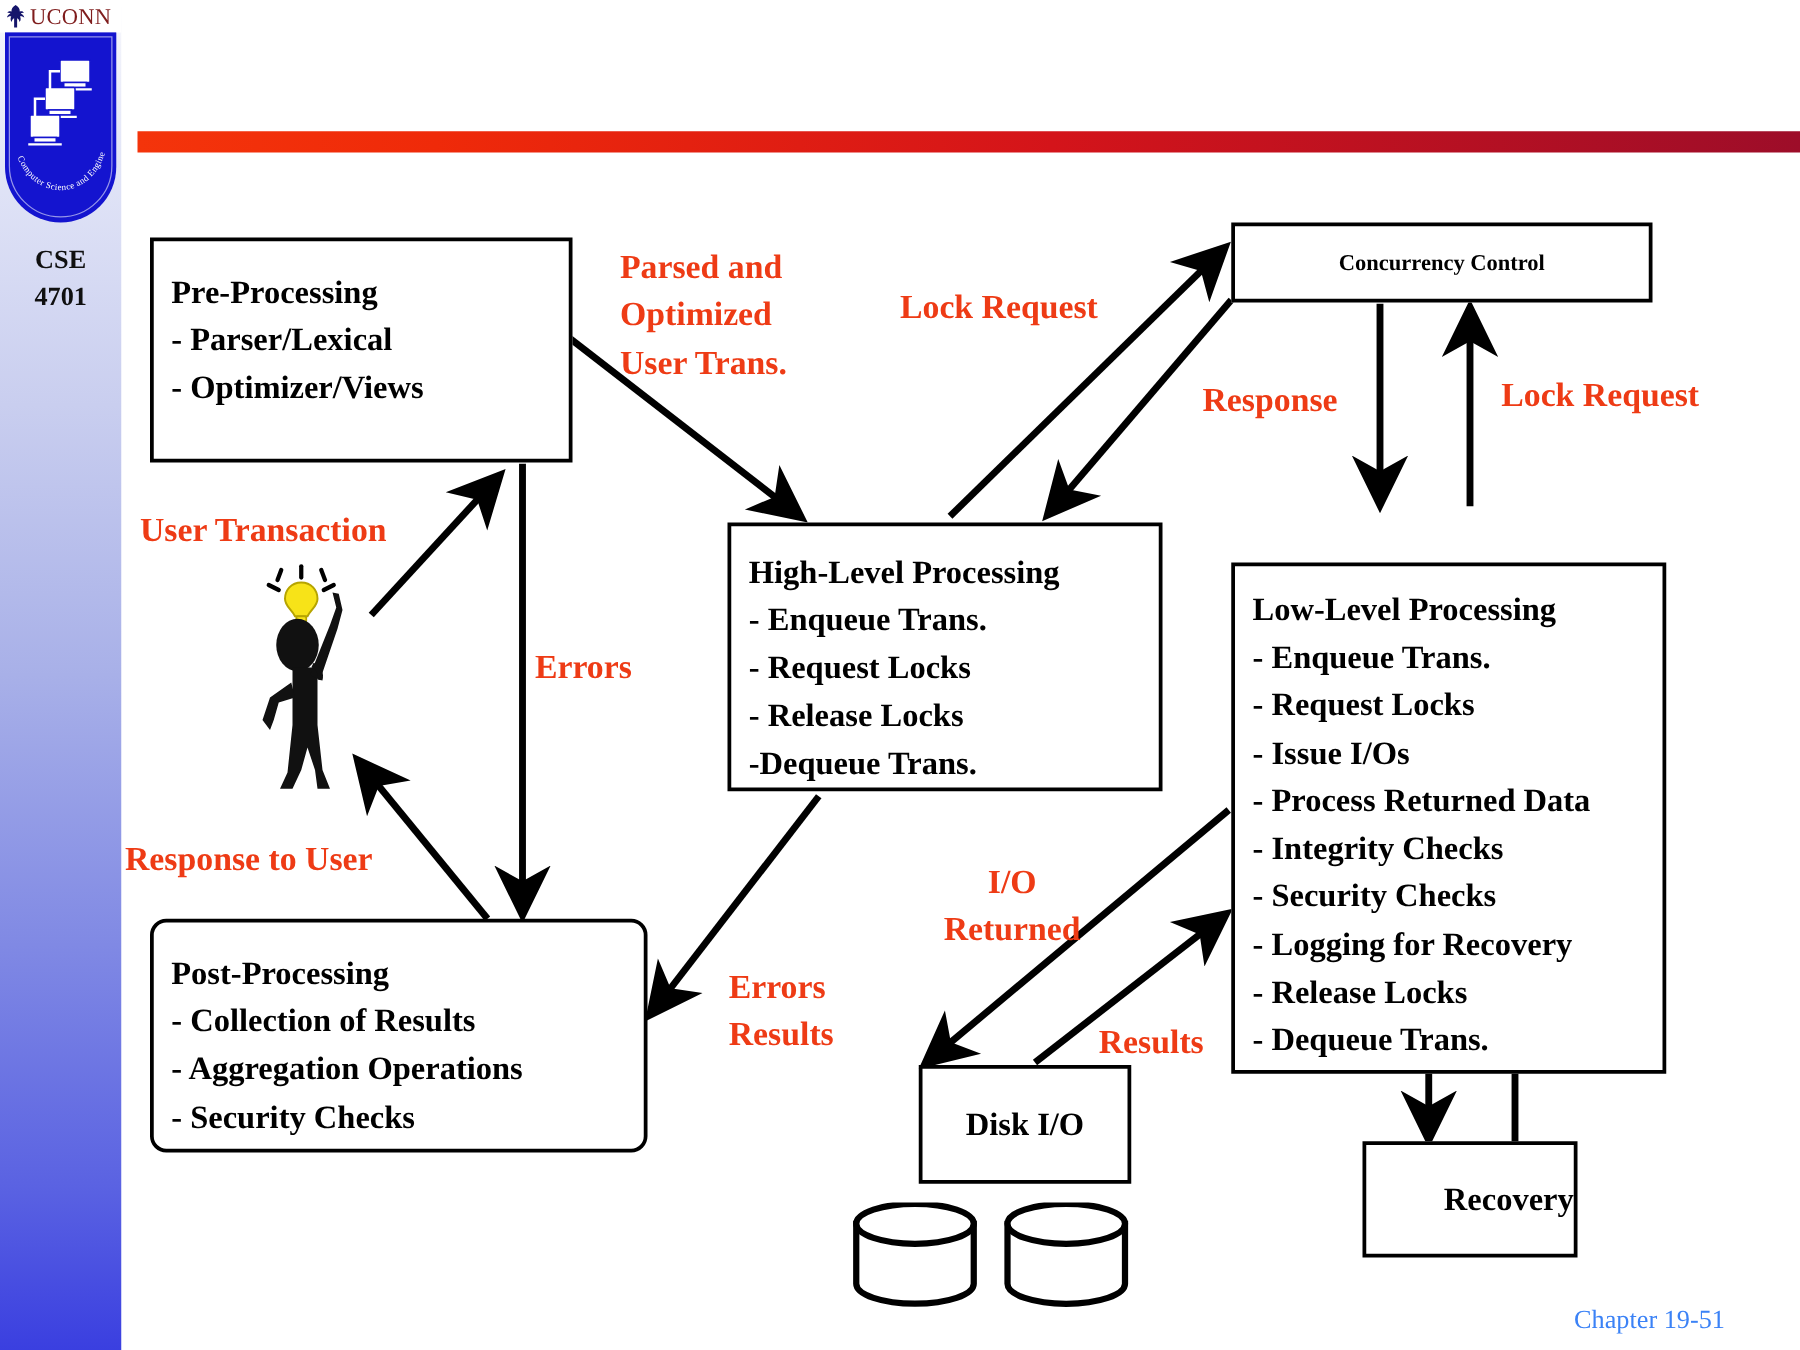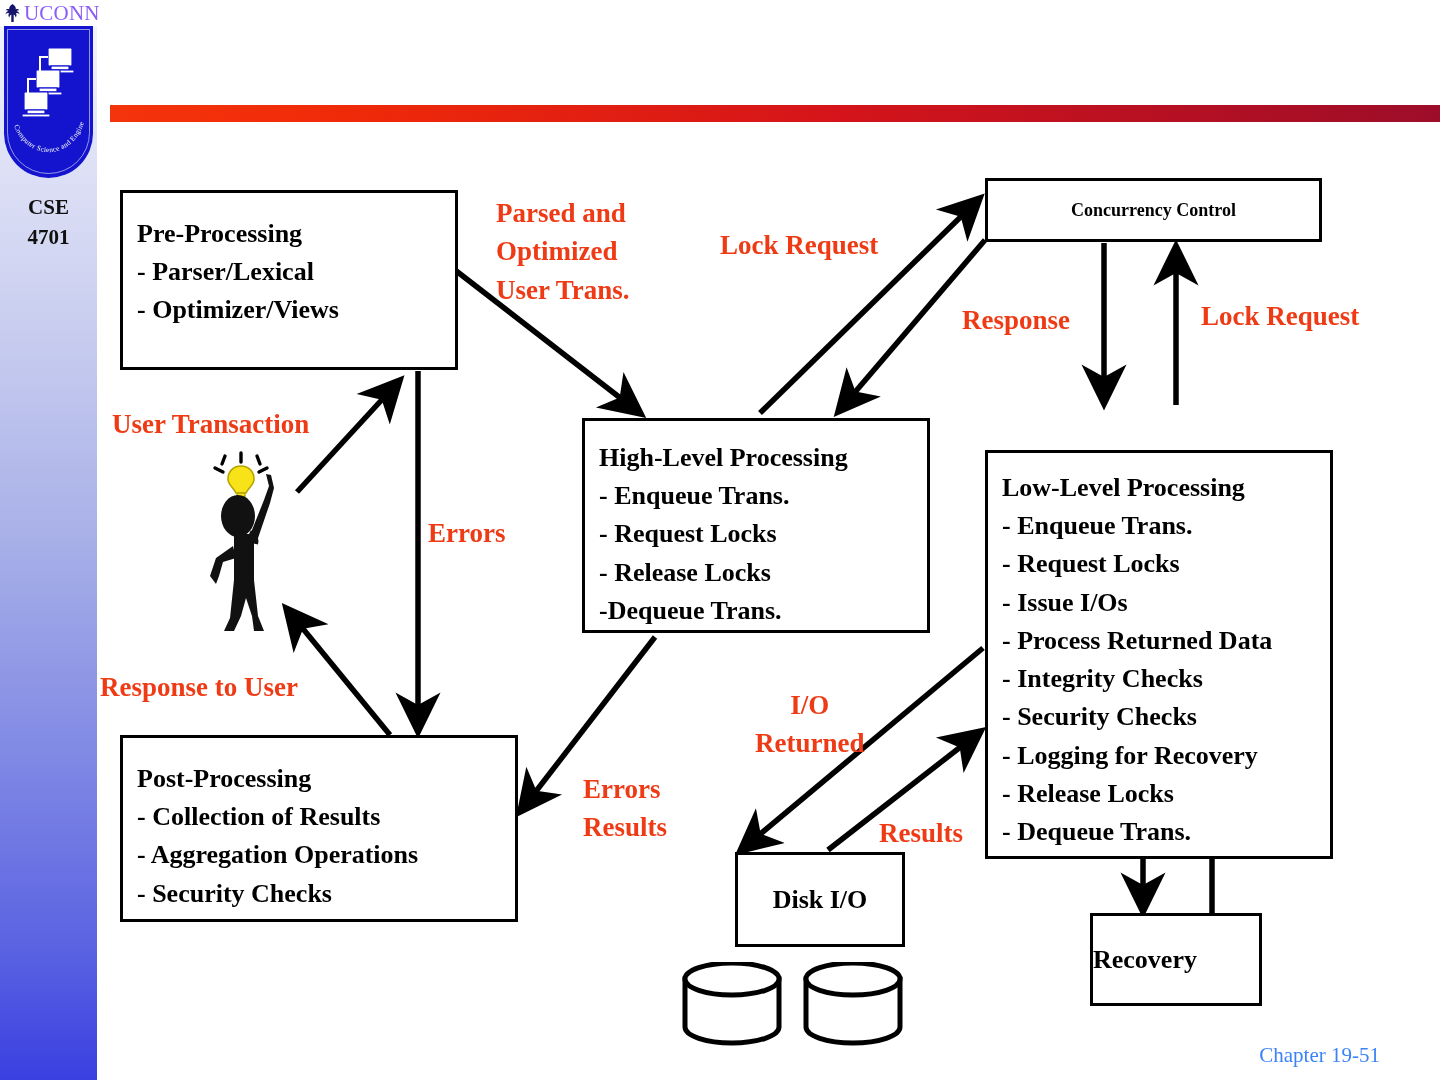--- a/index.html
+++ b/index.html
@@ -19,21 +19,21 @@
   }
   .uconn-bar{
     position:absolute;left:0;top:0;width:97px;height:26px;background:#ffffff;
     display:flex;align-items:center;
   }
   .uconn-mark{
     width:17px;height:20px;margin-left:4px;flex:none;position:relative;
   }
   .uconn-text{
     font-family:"Liberation Serif", serif;
-    font-size:21px;letter-spacing:.2px;color:#8b5cf6;margin-left:3px;
+    font-size:18px;letter-spacing:.2px;color:#7f1d1d;margin-left:3px;
   }
   .shield{
     position:absolute;left:4px;top:26px;width:89px;height:152px;
     background:#1414cf;
     border-radius:0 0 46px 46px;
     overflow:hidden;
   }
   .shield:before{
     content:"";position:absolute;left:0;top:0;width:100%;height:14px;background:#1414cf;
   }
@@ -188,32 +188,32 @@
     <div class="ln">- Request Locks</div>
     <div class="ln">- Issue I/Os</div>
     <div class="ln">- Process Returned Data</div>
     <div class="ln">- Integrity Checks</div>
     <div class="ln">- Security Checks</div>
     <div class="ln">- Logging for Recovery</div>
     <div class="ln">- Release Locks</div>
     <div class="ln">- Dequeue Trans.</div>
   </div>
 
-  <div class="nbox" style="left:120px;top:735px;width:398px;height:187px;font-size:26px;line-height:1.47;padding:22px 0 0 14px;">
+  <div class="nbox" style="left:120px;top:735px;width:398px;height:187px;font-size:26px;line-height:1.47;padding:22px 0 0 14px;border-radius:13px;">
     <div class="ln">Post-Processing</div>
     <div class="ln">- Collection of Results</div>
     <div class="ln">- Aggregation Operations</div>
     <div class="ln">- Security Checks</div>
   </div>
 
   <div class="nbox" style="left:985px;top:178px;width:337px;height:64px;font-size:18px;line-height:1;padding:0;display:flex;align-items:center;justify-content:center;">
     <div class="ln">Concurrency Control</div>
   </div>
 
-  <div class="nbox" style="left:1090px;top:913px;width:172px;height:93px;font-size:26px;line-height:1;padding:0;display:flex;align-items:center;justify-content:flex-start;">
+  <div class="nbox" style="left:1090px;top:913px;width:172px;height:93px;font-size:26px;line-height:1;padding:0;display:flex;align-items:center;justify-content:flex-end;">
     <div class="ln">Recovery</div>
   </div>
 
   <div class="nbox" style="left:695px;top:852px;width:170px;height:95px;font-size:26px;line-height:1;padding:0;display:flex;align-items:center;justify-content:center;margin-left:40px;">
     <div class="ln">Disk I/O</div>
   </div>
 
   <svg style="position:absolute;left:676px;top:962px;width:236px;height:100px;" viewBox="0 0 236 100">
     <g fill="#ffffff" stroke="#000" stroke-width="5">
       <path d="M9 17 L9 65 A47 16 0 0 0 103 65 L103 17 Z"></path>

